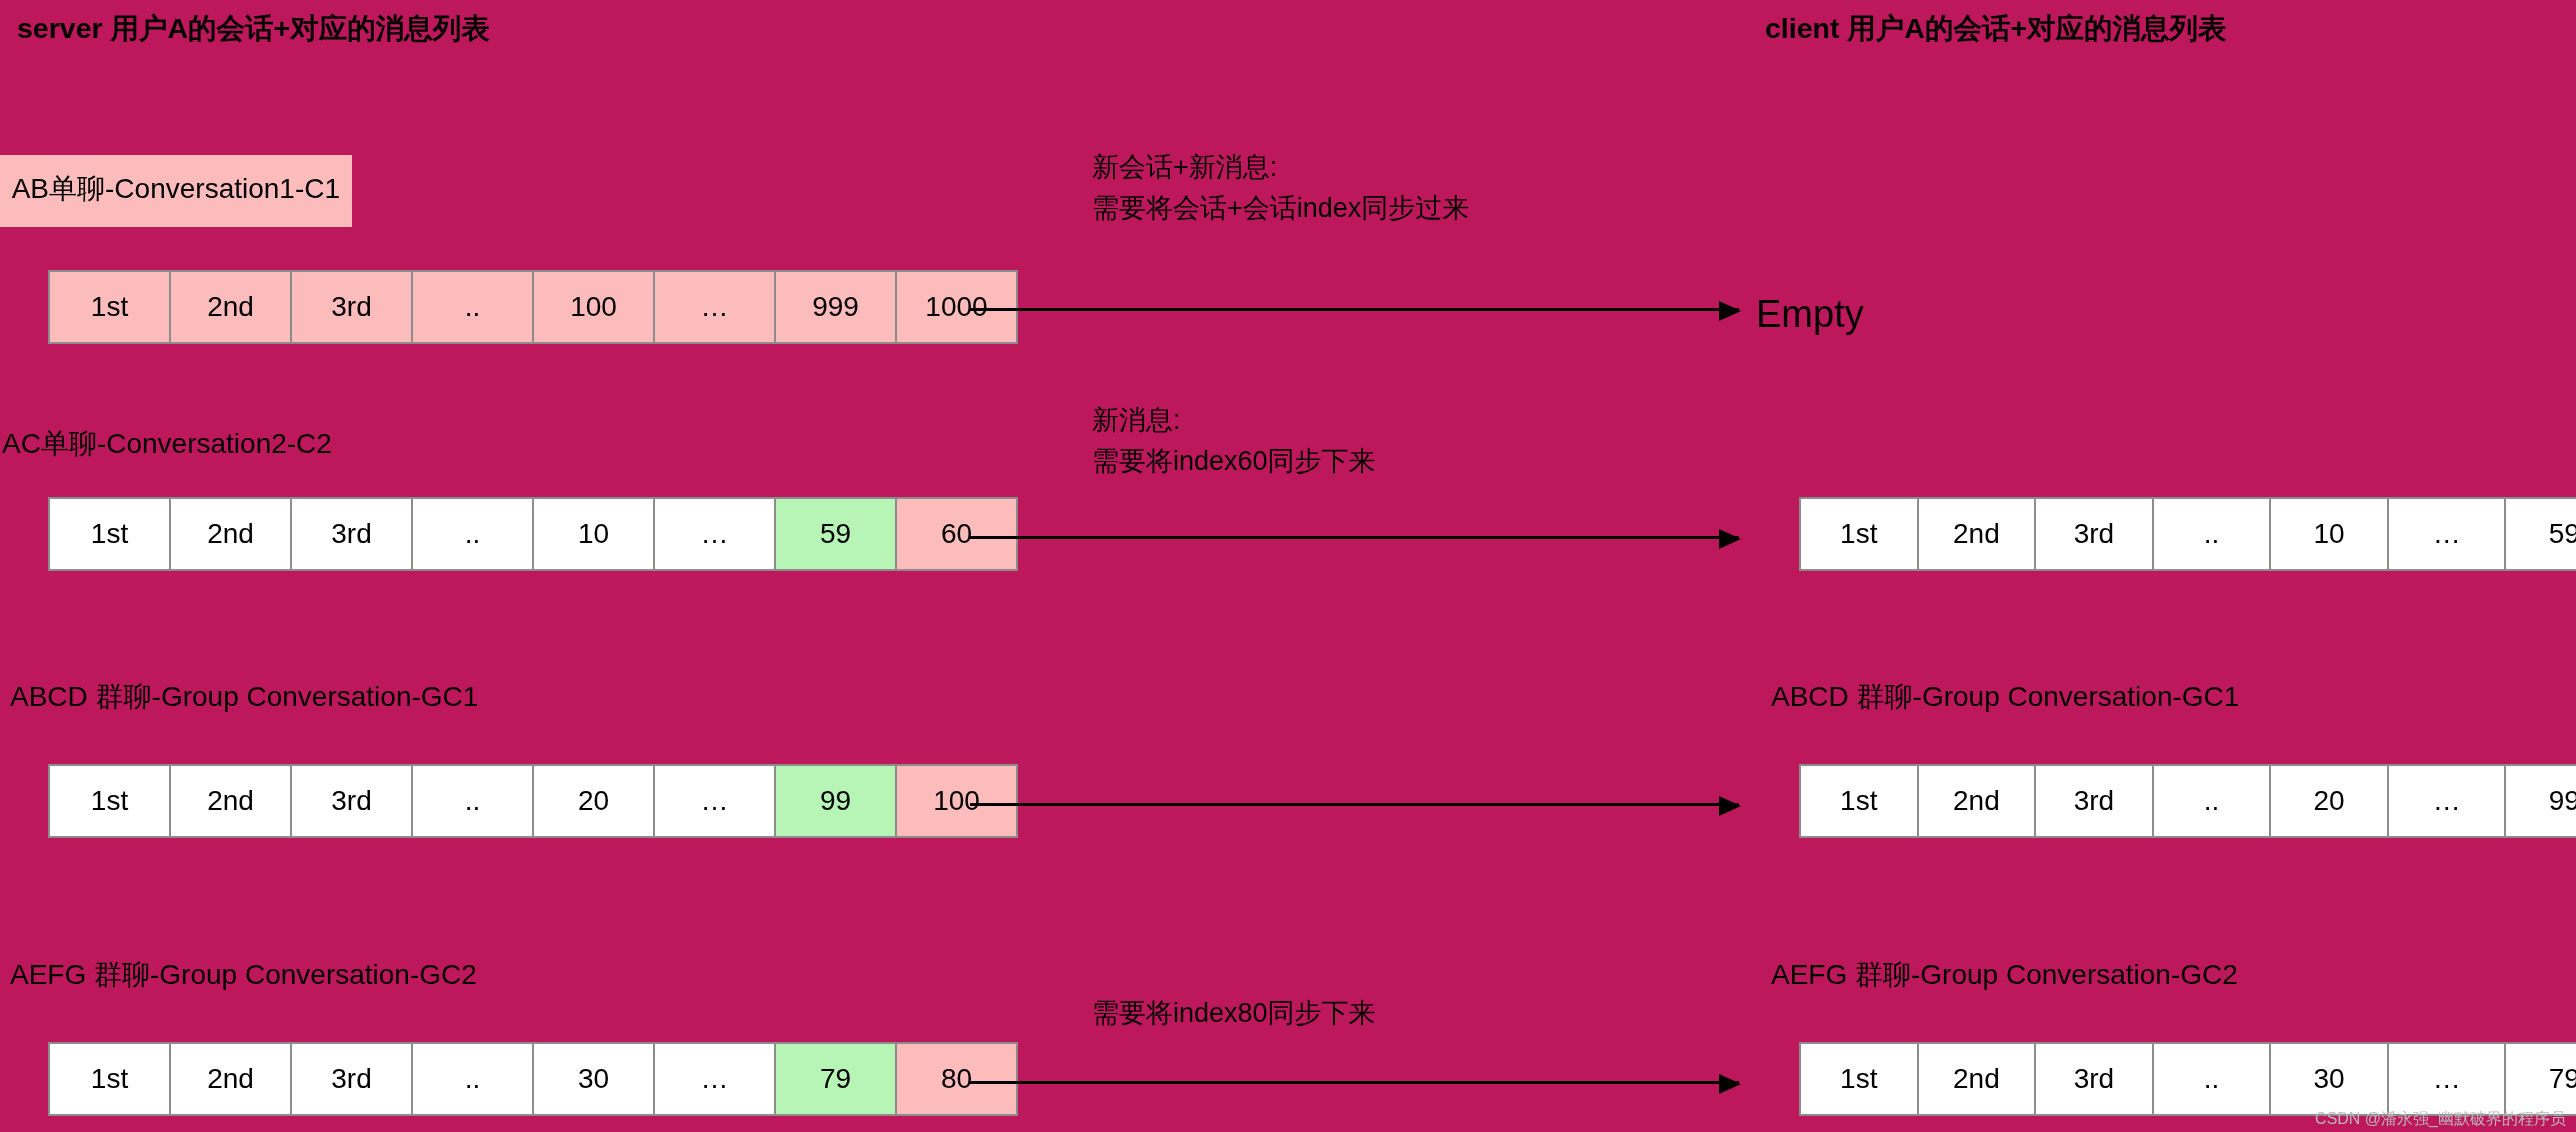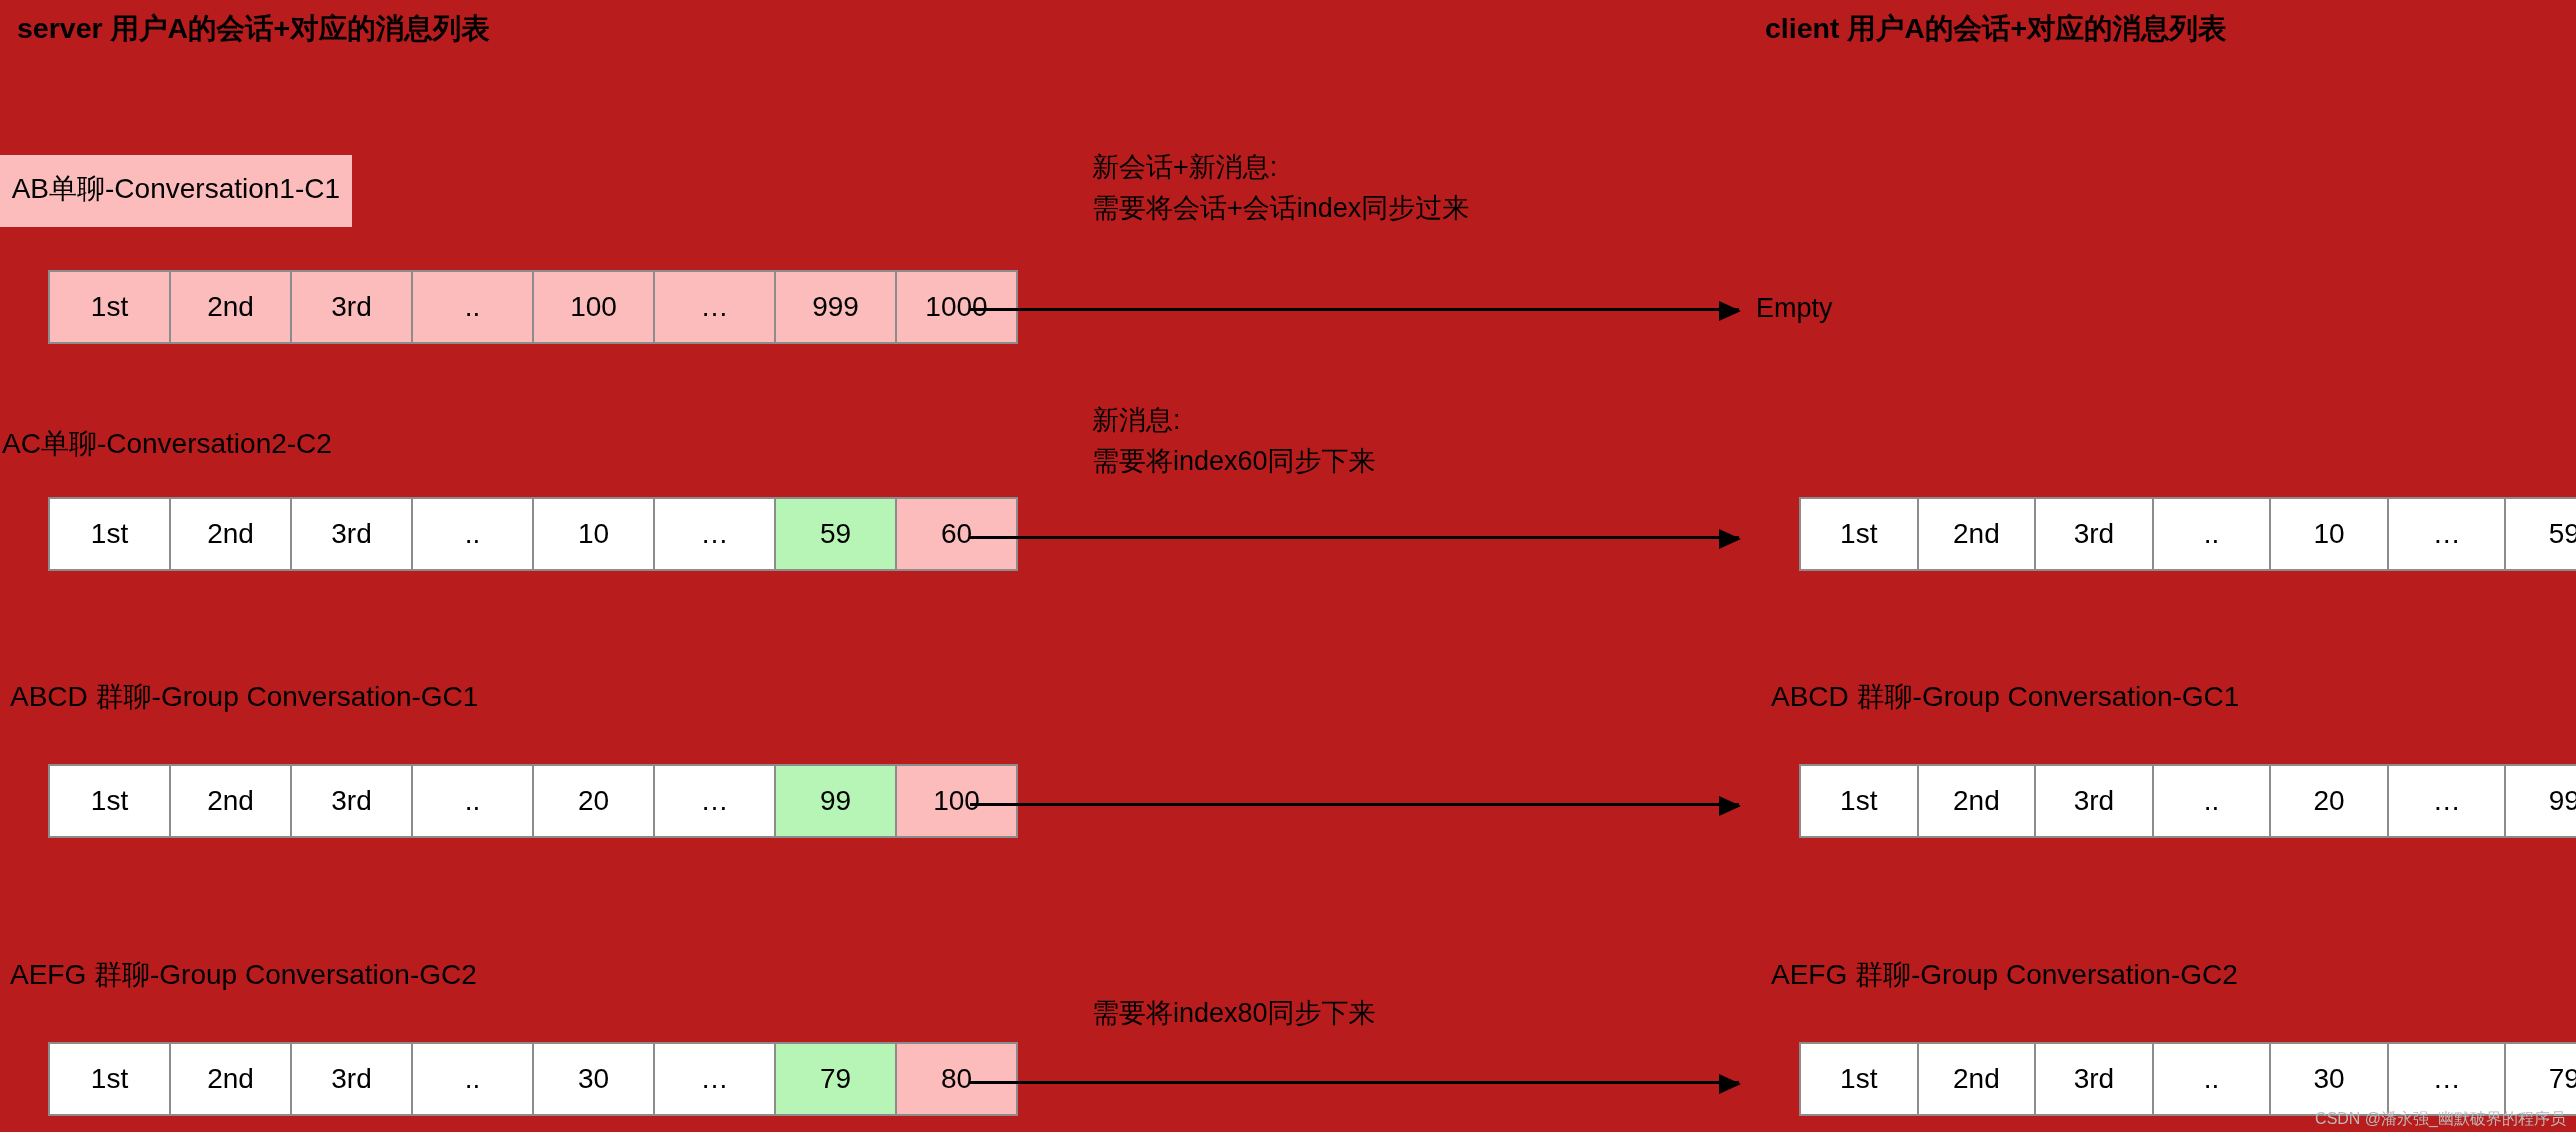--- a/index.html
+++ b/index.html
@@ -8,21 +8,21 @@
     background: #ffffff;
   }
   body {
     font-family: "Liberation Sans", "DejaVu Sans", sans-serif;
     color: #000000;
   }
   #canvas {
     position: relative;
     width: 2576px;
     height: 1133px;
-    background: #b91c1c;
+    background: #be185d;
     overflow: hidden;
   }
 
   
   .col-header {
     position: absolute;
     font-size: 28.5px;
     font-weight: bold;
     white-space: nowrap;
     letter-spacing: 0px;
@@ -89,21 +89,21 @@
   .annotation {
     position: absolute;
     font-size: 27px;
     line-height: 1.5;
     white-space: pre-line;
   }
 
   
   .plain-text {
     position: absolute;
-    font-size: 27px;
+    font-size: 38px;
     white-space: nowrap;
   }
 
   
   #watermark {
     position: absolute;
     right: 10px;
     bottom: 3.4px;
     font-size: 16px;
     color: #b9b9b9;

